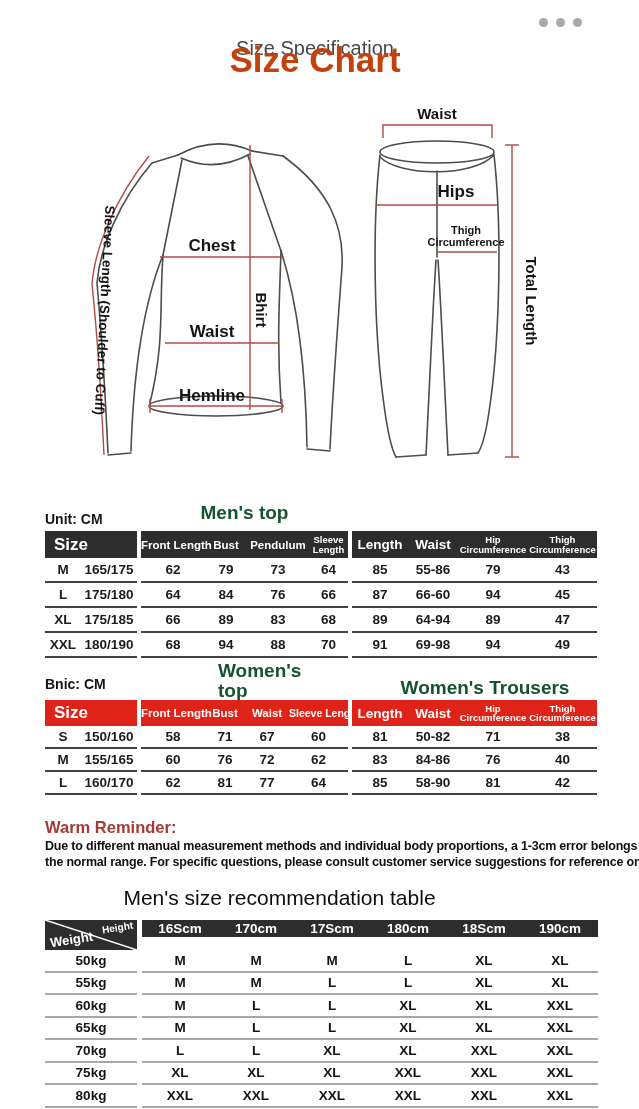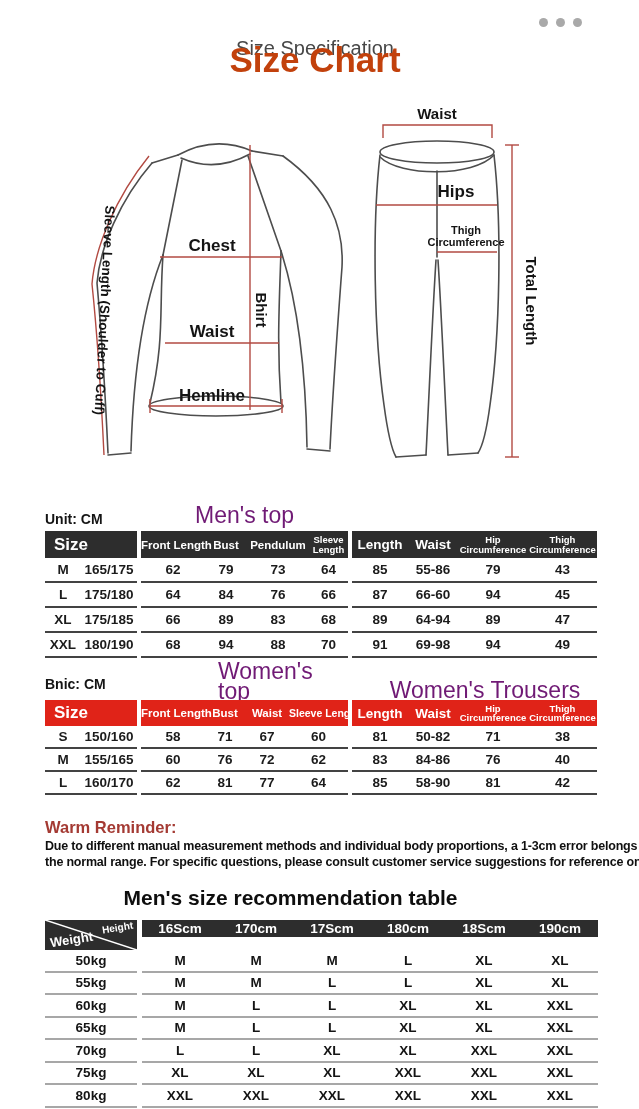--- a/index.html
+++ b/index.html
@@ -13,39 +13,39 @@
   .nav-title{position:absolute;left:160px;top:22px;width:310px;text-align:center;font-size:20px;color:#484848;margin-top:15px;}
   .page-title{position:absolute;left:160px;top:40px;width:310px;text-align:center;font-size:35px;font-weight:bold;color:#c2410c;}
   .menu-dots{position:absolute;top:18px;right:57px;display:flex;gap:8px;cursor:pointer;}
   .dot{width:9px;height:9px;border-radius:50%;background:#a9a9a9;}
   
   .diagram{position:absolute;left:0;top:105px;width:639px;height:395px;}
   .garment{fill:none;stroke:#4d4d4d;stroke-width:1.6;stroke-linecap:round;}
   .redline{fill:none;stroke:#b24a42;stroke-width:1.4;}
   .dlabel{font-family:"Liberation Sans",sans-serif;font-weight:bold;fill:#141414;}
   
-  .sec-title{position:absolute;font-weight:normal;font-size:23px;color:#701a75;text-align:center;}
+  .sec-title{position:absolute;font-weight:bold;font-size:19px;color:#14532d;text-align:center;}
   .unit-label{position:absolute;left:45px;font-weight:bold;font-size:14px;color:#141414;}
   .tblk{position:absolute;}
   .thead{display:flex;align-items:center;color:#fff;font-weight:bold;}
   .thead.dark{background:#2d2d2d;}
   .thead.red{background:#e02318;}
   .size-head{justify-content:flex-start;padding-left:9px;font-size:17px;box-sizing:border-box;}
   .hc{text-align:center;white-space:nowrap;}
   .h1l{font-size:11.5px;}
   .h14{font-size:13.5px;}
   .h2l{font-size:9.5px;line-height:9.5px;white-space:normal;}
   .trow{display:flex;align-items:center;border-bottom:2px solid #434343;font-weight:bold;font-size:13.5px;color:#1b1b1b;}
   .c{text-align:center;white-space:nowrap;}
   
   .rem-title{position:absolute;left:45px;top:818px;font-size:16.5px;font-weight:bold;color:#a43a33;}
   .rem-body{position:absolute;left:45px;top:839px;width:575px;font-size:12.5px;font-weight:600;
             letter-spacing:-0.2px;line-height:15.5px;color:#101010;white-space:nowrap;}
   
-  .rec-title{position:absolute;left:16px;top:886px;width:549px;text-align:center;font-size:21px;font-weight:bold;color:#0e0e0e;}
+  .rec-title{position:absolute;left:5px;top:886px;width:549px;text-align:center;font-size:21px;font-weight:normal;color:#0e0e0e;}
   .rec-corner{position:absolute;left:45px;top:920px;width:92px;height:30px;background:#2d2d2d;color:#fff;}
   .corner-height{position:absolute;top:2px;right:4px;font-size:10px;font-weight:bold;transform:rotate(-9deg);}
   .corner-weight{position:absolute;bottom:3px;left:5px;font-size:13px;font-weight:bold;transform:rotate(-9deg);}
   .rec-head{position:absolute;left:142px;top:920px;width:456px;height:17px;}
   .rec-head .hc{flex:1;font-size:13.5px;}
   .rec-rows .trow,{}
   .lrow{display:flex;align-items:center;border-bottom:2px solid #a7a7a7;font-weight:bold;font-size:13.5px;height:20.5px;color:#141414;}
   .rec-weight{position:absolute;left:45px;top:950px;width:92px;}
   .rec-sizes{position:absolute;left:142px;top:950px;width:456px;}
   .rec-sizes .c{flex:1;}

